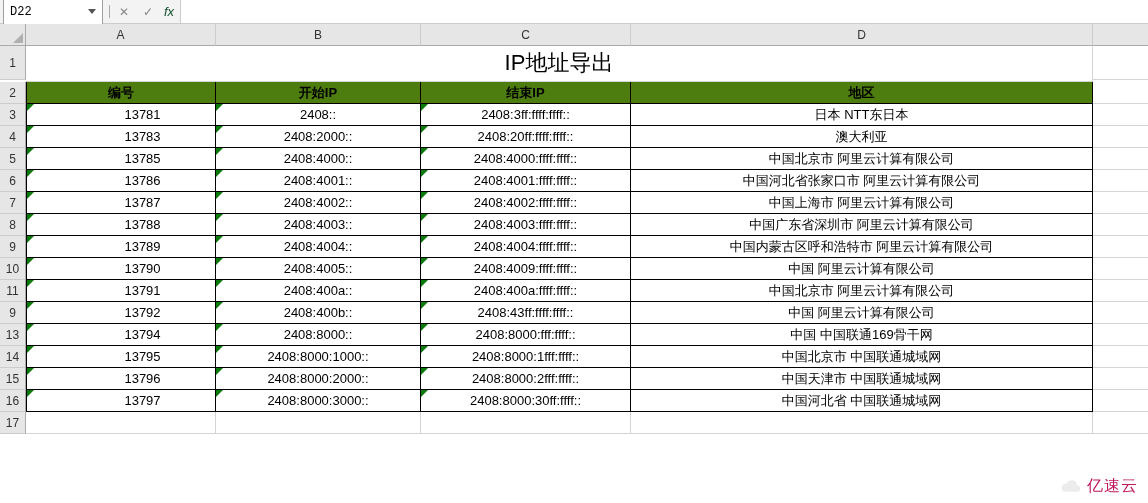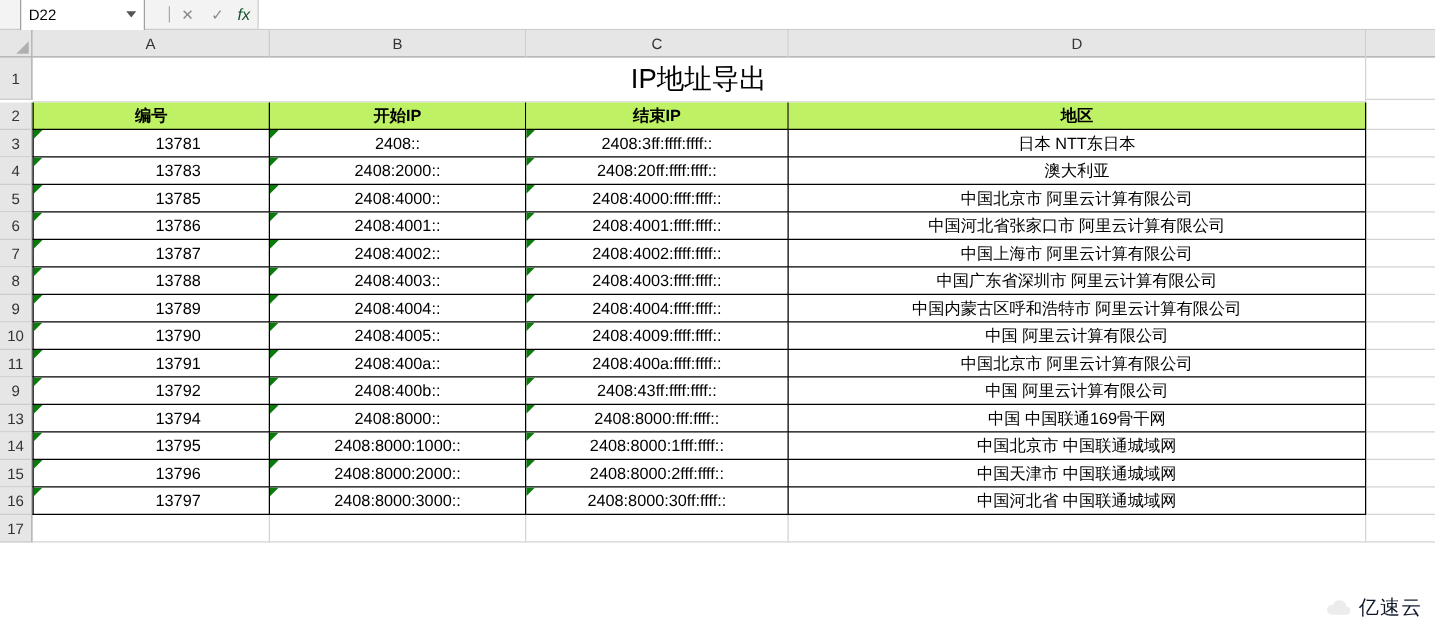--- a/index.html
+++ b/index.html
@@ -20,26 +20,27 @@
     align-items: center;
     height: 24px;
     border-bottom: 1px solid #ccc;
     background: #f3f3f3;
   }
   .name-box {
     width: 100px;
     height: 22px;
     border: 1px solid #a0a0a0;
     background: #fff;
-    margin: 0 16px;
+    margin: 0 3px;
     padding: 12px 6px;
     display: flex;
     align-items: center;
     justify-content: space-between;
     font-size: 12px;
+    font-family: Liberation Mono, monospace;
   }
   .name-box .dd {
     width: 0; height: 0;
     border-left: 4px solid transparent;
     border-right: 4px solid transparent;
     border-top: 5px solid #555;
   }
   .fb-divider {
     width: 6px; height: 100%;
     display: flex; align-items:center; justify-content:center;
@@ -120,21 +121,21 @@
     white-space: nowrap;
   }
   .cell.title {
     font-size: 22px;
     font-weight: normal;
   }
   .blank-right { border-right: none; }
   .data-cell { border: 1px solid #000; border-left: none; border-top: none; }
   .data-cell.first-col { border-left: 1px solid #000; padding-left: 47px; }
   .header-cell {
-    background: #bef264;
+    background: #4d7c0f;
     font-weight: bold;
     border: 1px solid #000;
     border-left:none; border-top:none;
   }
   .header-cell.first-col { border-left: 1px solid #000; }
   .marker {
     position: relative;
   }
   .marker::before {
     content: "";
@@ -142,21 +143,21 @@
     left: 0; top: 0;
     width: 0; height: 0;
     border-top: 7px solid #0a7a0a;
     border-right: 7px solid transparent;
   }
 
   
   .watermark {
     position: absolute;
     right: 10px; bottom: 6px;
-    color: #0f172a;
+    color: #be185d;
     font-size: 16px;
     letter-spacing: 1px;
     display:flex; align-items:center; gap:4px;
     pointer-events:none;
   }
   .watermark svg { width:26px; height:16px; opacity:0.4;}
 </style>
 </head>
 <body>
 

